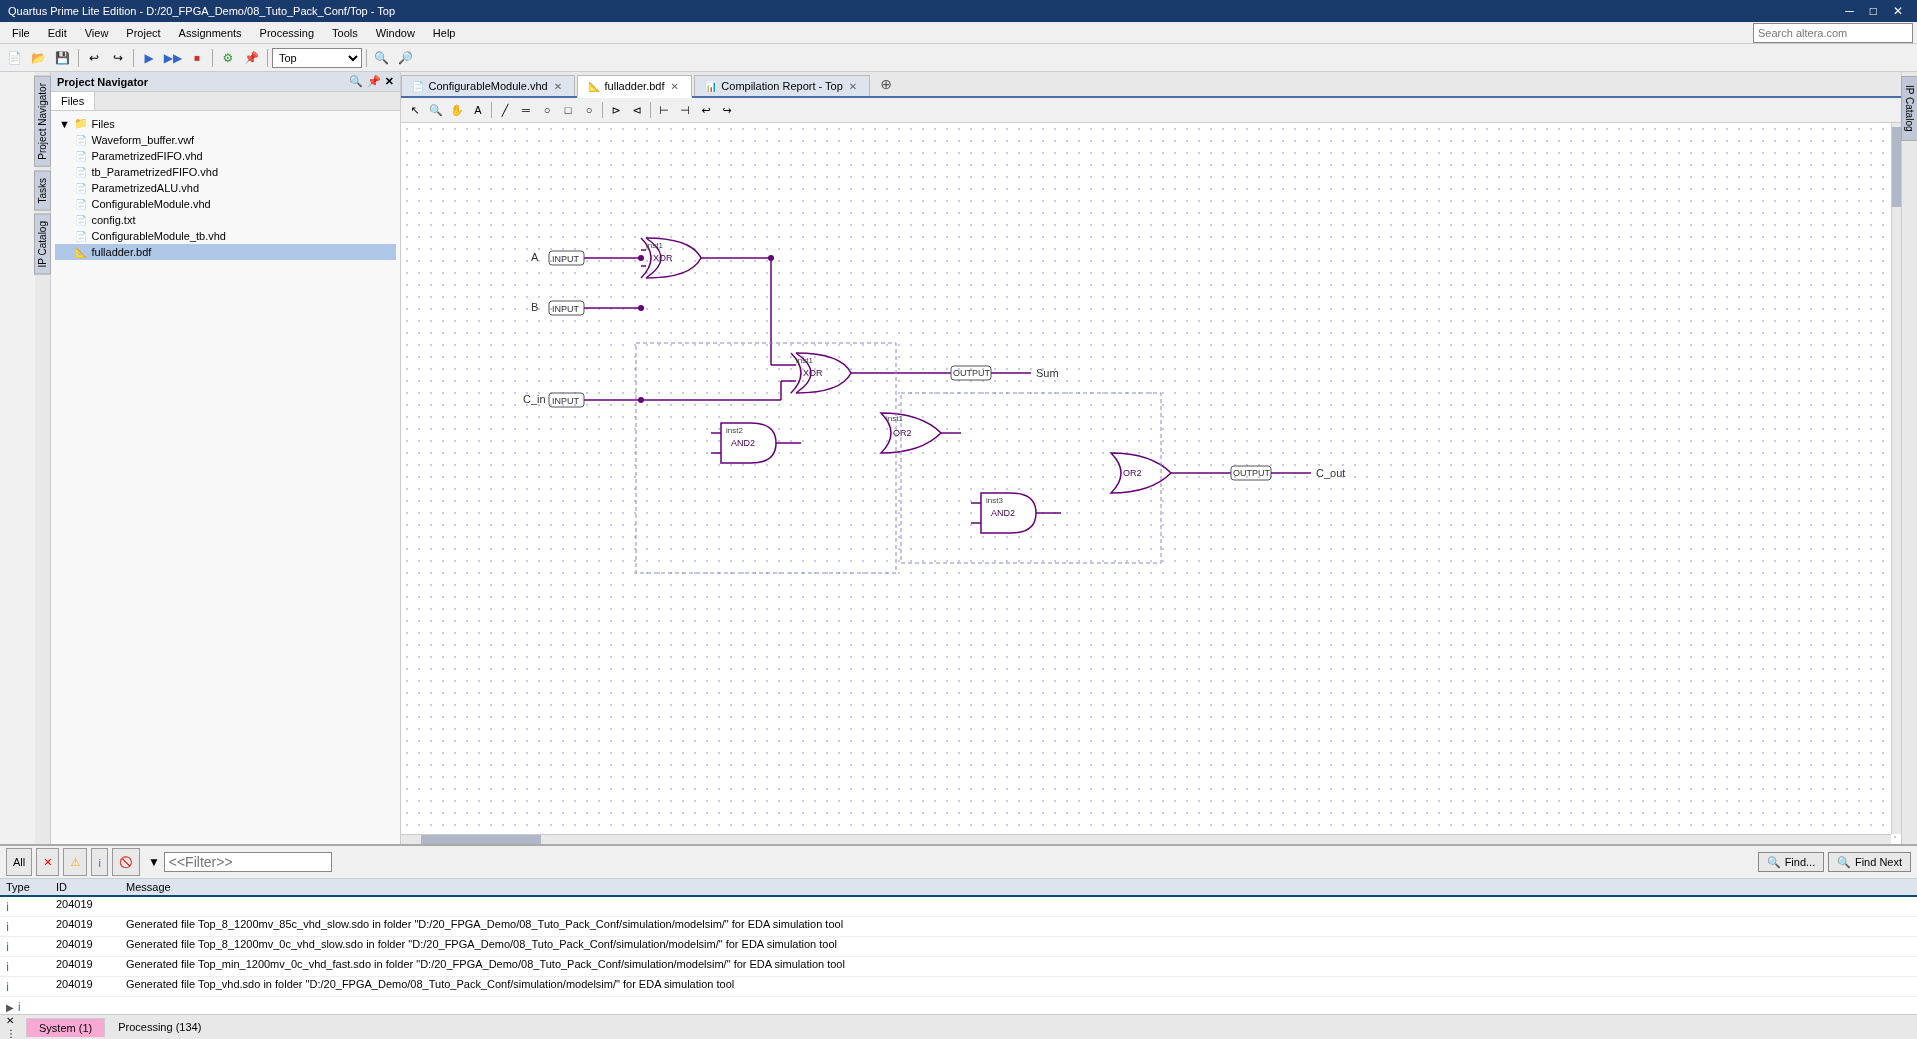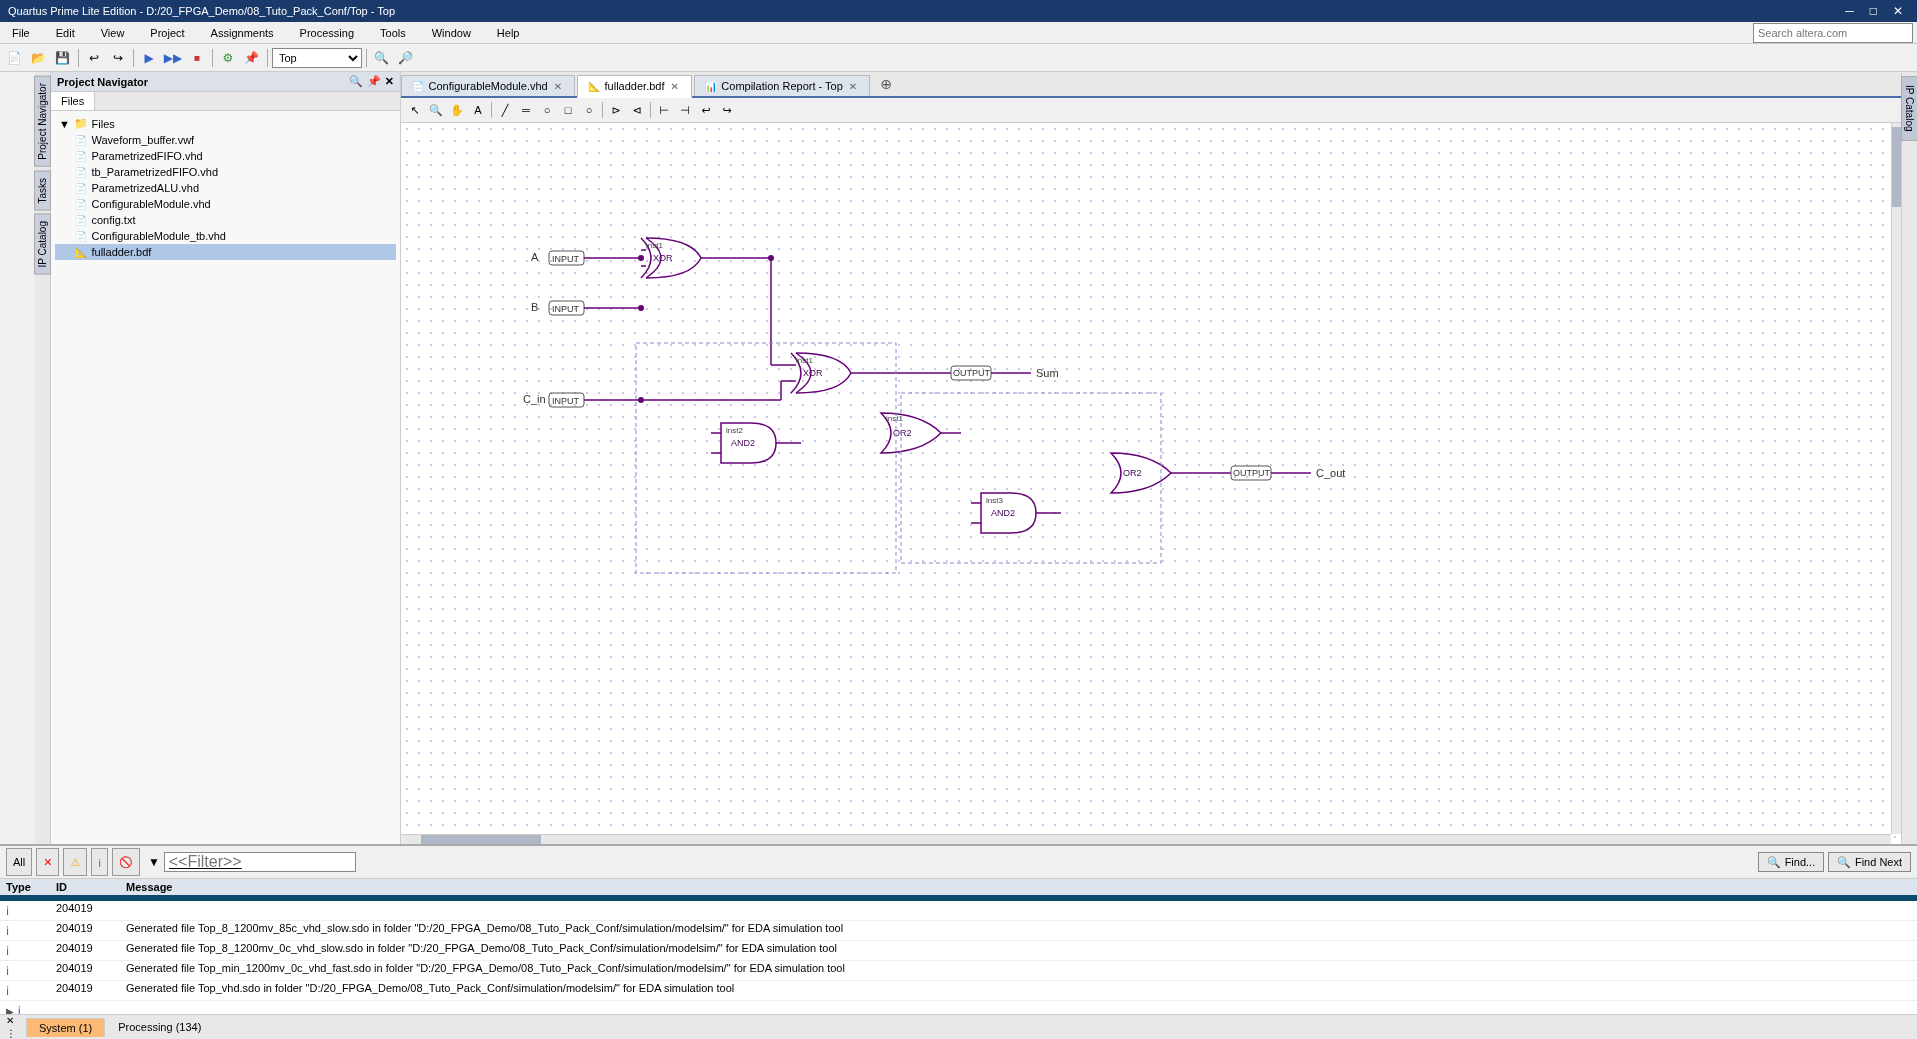--- a/index.html
+++ b/index.html
@@ -20,21 +20,21 @@
     #title-bar-controls span { cursor: pointer; padding: 0 6px; font-size: 12px; }
 
     
     #menu-bar {
       background: #f0f0f0;
       height: 22px;
       display: flex;
       align-items: center;
       padding: 0 4px;
       border-bottom: 1px solid #ccc;
-      gap: 10px;
+      gap: 2px;
     }
     .menu-item {
       padding: 2px 8px;
       cursor: pointer;
       font-size: 11px;
     }
 
     
     #toolbar {
       background: #f0f0f0;
@@ -235,44 +235,43 @@
     }
     .filter-btn {
       display: flex; align-items: center; justify-content: center;
       padding: 2px 6px; cursor: pointer;
       border: 1px solid #999;
       background: #e8e8e8;
       font-size: 11px;
       height: 28px;
     }
     .filter-input {
-      height: 20px; width: 192px;
+      height: 20px; width: 168px;
       border: 1px solid #888;
-      font-size: 16px;
+      font-size: 14px;
       padding: 0 4px;
-      text-decoration: underline;
     }
     .msg-action-btn {
       height: 20px; padding: 0 8px;
       border: 1px solid #888;
       background: #e8e8e8;
       cursor: pointer;
       font-size: 11px;
       display: flex; align-items: center; gap: 4px;
     }
     #message-table {
       flex: 1;
       overflow-y: auto;
     }
     .msg-header {
       display: grid;
       grid-template-columns: 50px 70px 1fr;
       background: #dde4ee;
-      border-bottom: 6px solid #0c4a6e;
-      font-weight: bold;
+      border-bottom: 2px solid #0c4a6e;
+      font-weight: normal;
       padding: 2px 6px;
       font-size: 11px;
       position: sticky; top: 0;
     }
     .msg-row {
       display: grid;
       grid-template-columns: 50px 70px 1fr;
       padding: 1px 6px;
       font-size: 11px;
       border-bottom: 1px solid #eee;
@@ -289,21 +288,21 @@
       align-items: center;
       padding: 0 6px;
     }
     .bottom-tab {
       padding: 3px 12px;
       font-size: 11px;
       cursor: pointer;
       border: 1px solid transparent;
     }
     .bottom-tab.active {
-      background: #fdba74;
+      background: #f9a8d4;
       border: 1px solid #ccc;
       border-bottom: none;
     }
 
     
     #right-sidebar {
       width: 16px;
       background: #e8e8e8;
       border-left: 1px solid #ccc;
       display: flex;

